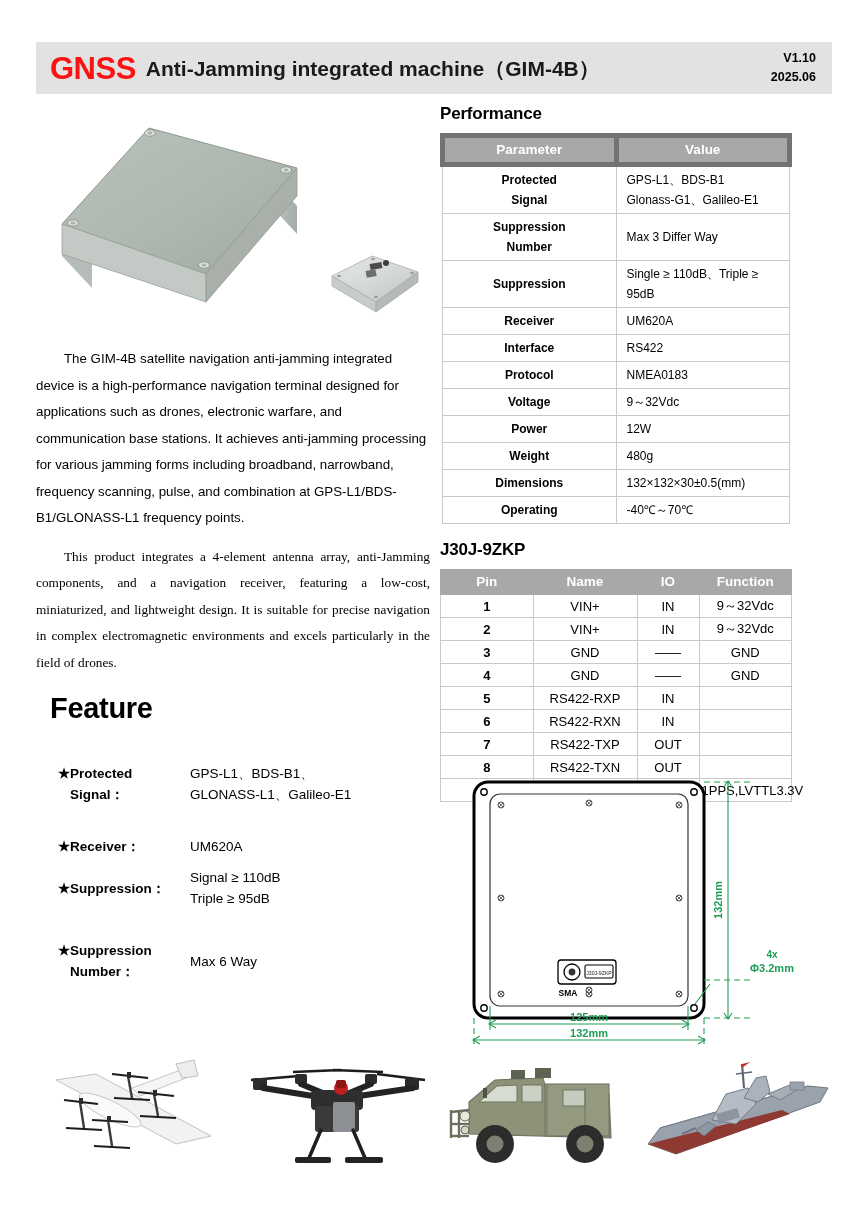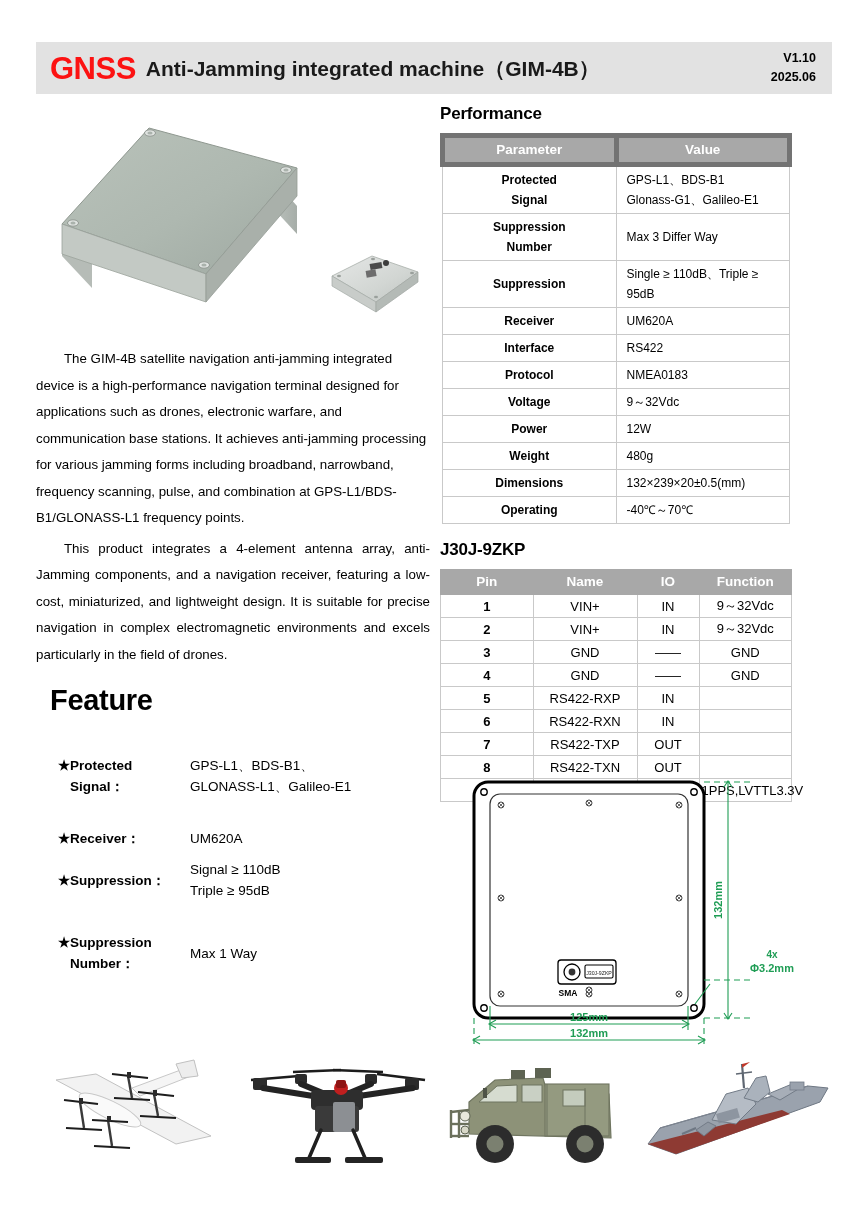--- a/index.html
+++ b/index.html
@@ -90,21 +90,21 @@
 
   .body-para {
     font-size: 13.3px;
     line-height: 26.5px;
     color: #000;
     text-align: justify;
     margin: 0 0 0 0;
     text-indent: 28px;
   }
   .body-para.p1 { text-align: left; }
-  .body-para.p2 { margin-top: 4px; }
+  .body-para.p2 { margin-top: 12px; font-family: Liberation Serif, serif; }
 
   
   .feature-title {
     font-size: 29px;
     font-weight: bold;
     margin: 16px 0 12px 14px;
     letter-spacing: -0.3px;
   }
   .feature-table {
     margin-left: 22px;
@@ -346,21 +346,21 @@
         <tr>
           <td class="feature-label">★Suppression：</td>
           <td class="feature-value">Signal ≥ 110dB
 Triple ≥ 95dB</td>
         </tr>
         <tr>
           <td class="feature-label">
             <span>★Suppression</span>
             <span class="lbl-line2">Number：</span>
           </td>
-          <td class="feature-value">Max 1 Way</td>
+          <td class="feature-value">Max 6 Way</td>
         </tr>
       </tbody>
     </table>
   </div>
 
   <div class="right-col">
 
     <div class="section-title">Performance</div>
 
     <table class="spec">
@@ -405,21 +405,21 @@
         <tr>
           <td class="k">Power</td>
           <td class="v">12W</td>
         </tr>
         <tr>
           <td class="k">Weight</td>
           <td class="v">480g</td>
         </tr>
         <tr>
           <td class="k">Dimensions</td>
-          <td class="v">132×239×20±0.5(mm)</td>
+          <td class="v">132×132×30±0.5(mm)</td>
         </tr>
         <tr>
           <td class="k">Operating</td>
           <td class="v">-40℃～70℃</td>
         </tr>
       </tbody>
     </table>
 
     <div class="section-title second">J30J-9ZKP</div>
 

